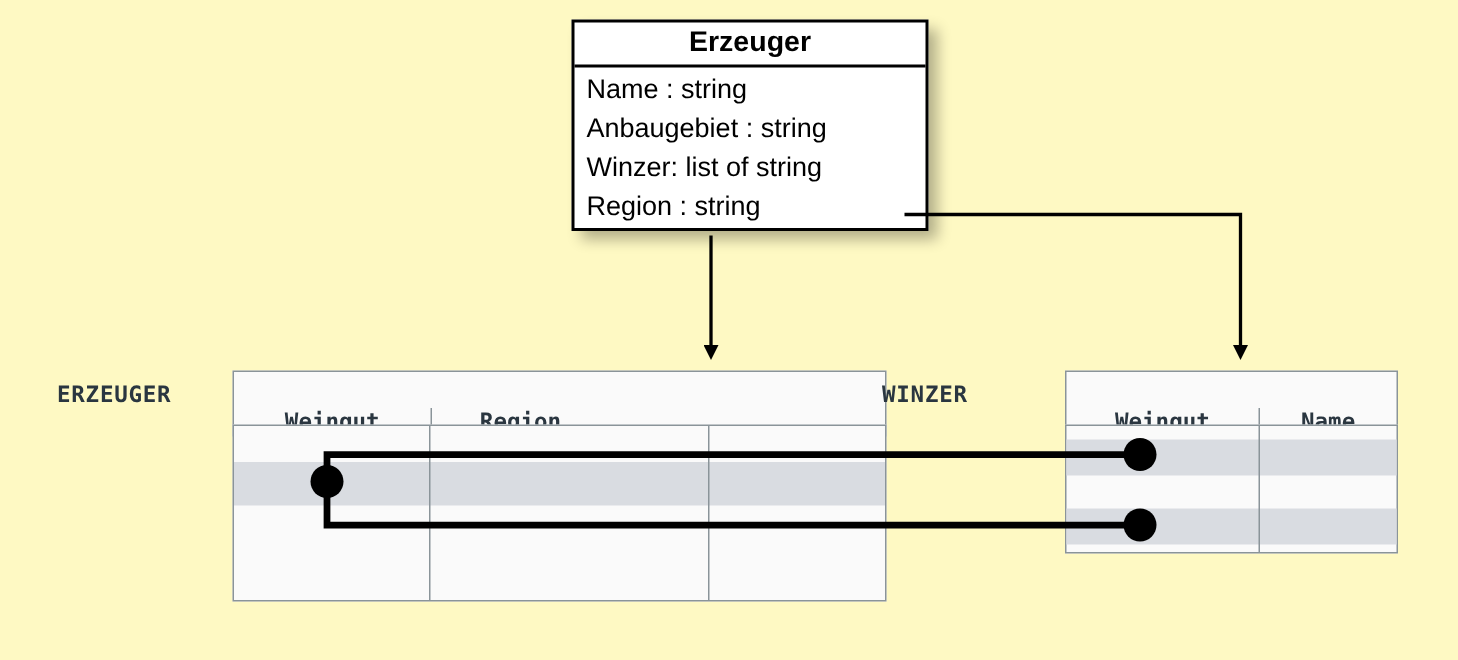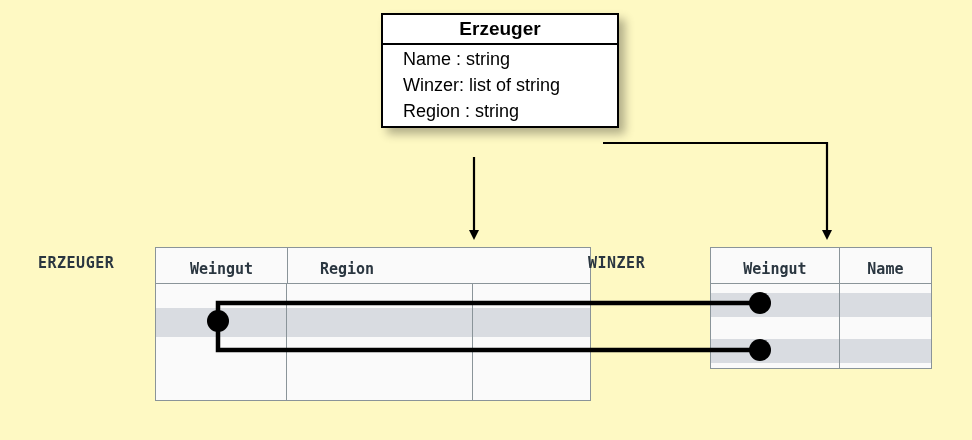--- a/index.html
+++ b/index.html
@@ -30,21 +30,21 @@
   .uml-title {
     text-align: center;
     font-weight: bold;
     font-size: 19px;
     line-height: 28px;
     color: #000000;
     border-bottom: 2px solid #000000;
     font-family: "Liberation Sans", sans-serif;
   }
   .uml-attrs {
-    padding: 1px 0 2px 12px;
+    padding: 1px 0 2px 0;
   }
   .uml-attr {
     font-size: 18px;
     line-height: 26px;
     color: #000000;
     padding-left: 8px;
     white-space: nowrap;
     font-family: "Liberation Sans", sans-serif;
   }
 
@@ -62,21 +62,21 @@
   #winzer-label   { left: 588px; top: 254px; }
 
   
   .tbl-block {
     position: absolute;
     border: 1px solid #8a9499;
     background: #fafafa;
     box-sizing: border-box;
     display: flex;
   }
-  .tbl-header { height: 44px; }
+  .tbl-header { height: 44px; align-items: flex-end; }
   .tbl-col {
     box-sizing: border-box;
     border-right: 1px solid #8a9499;
     display: flex;
     align-items: center;
     justify-content: center;
     font-family: "DejaVu Sans Mono", "Liberation Mono", monospace;
     font-weight: bold;
     font-size: 15px;
     color: #2a3640;
@@ -122,20 +122,21 @@
 </style>
 </head>
 <body>
 
 <div id="canvas">
 
   <div class="uml-box">
     <div class="uml-title">Erzeuger</div>
     <div class="uml-attrs">
       <div class="uml-attr">Name : string</div>
+      <div class="uml-attr">Anbaugebiet : string</div>
       <div class="uml-attr">Winzer: list of string</div>
       <div class="uml-attr">Region : string</div>
     </div>
   </div>
 
   <div class="tbl-label" id="erzeuger-label">ERZEUGER</div>
 
   <div class="tbl-block tbl-header" id="erzeuger-header">
     <div class="tbl-col" style="width:132px">Weingut</div>
     <div class="tbl-col" style="width:118px">Region</div>

